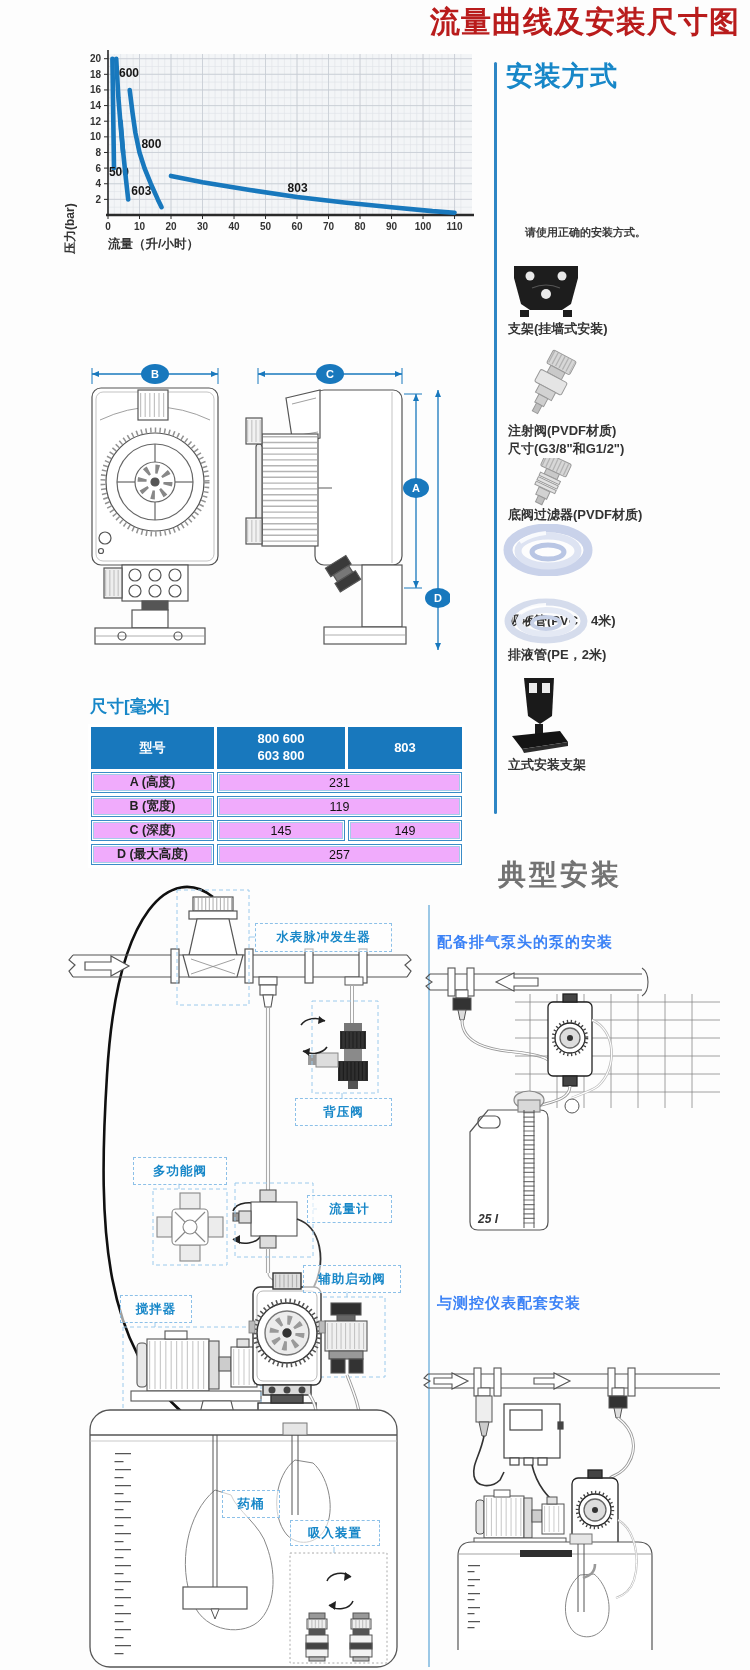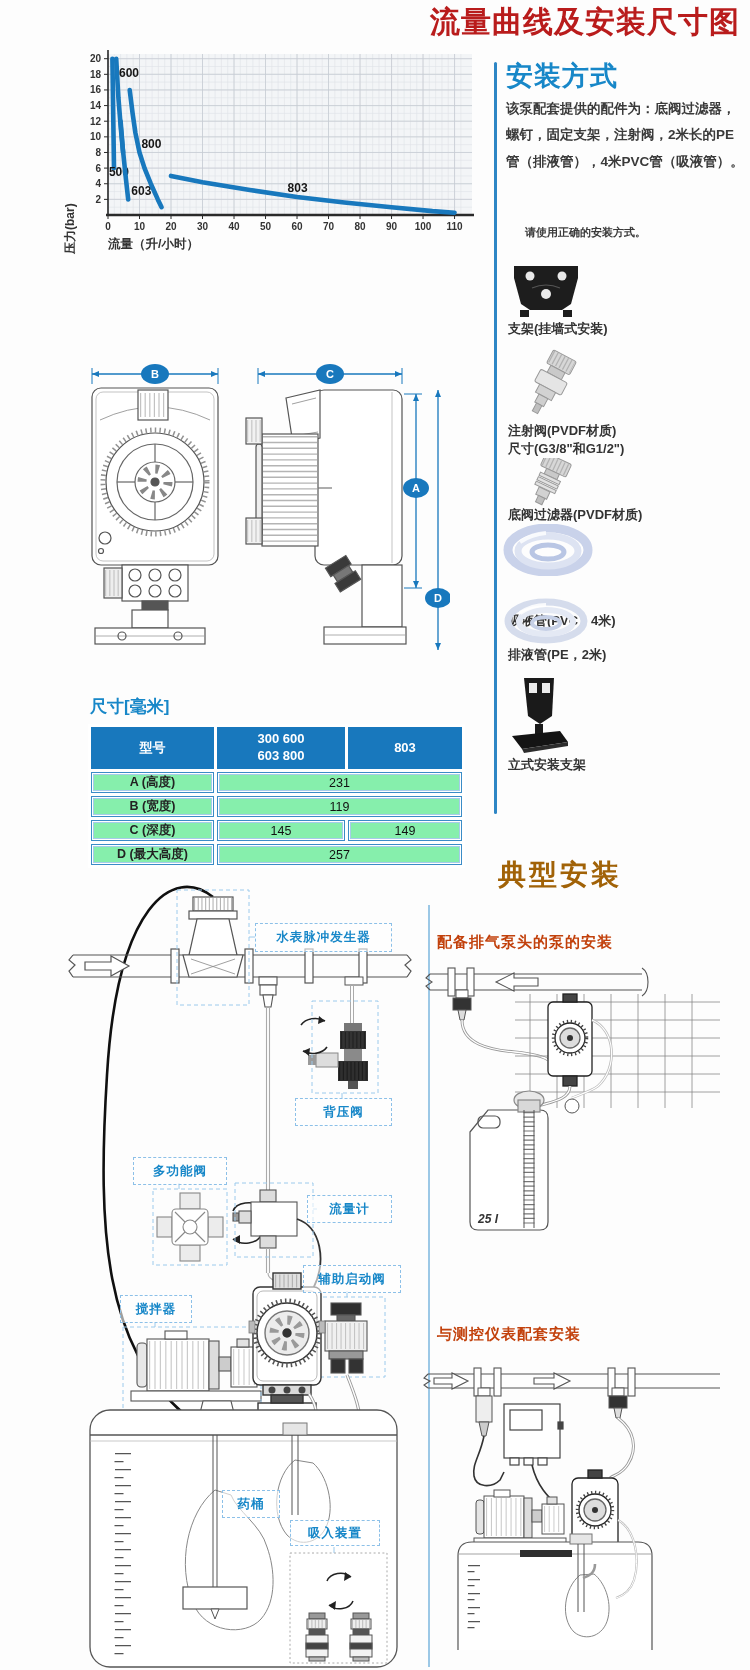--- a/index.html
+++ b/index.html
@@ -19,27 +19,27 @@
   .install-title{position:absolute;left:506px;top:58px;font-size:27px;font-weight:800;color:#1787c8;letter-spacing:1px;}
   .install-body{position:absolute;left:506px;top:96px;width:238px;font-size:13.5px;line-height:1.95;
         color:#3a3a3a;font-weight:600;}
   .install-body2{position:absolute;left:525px;top:225px;width:238px;font-size:11px;color:#3a3a3a;font-weight:600;}
   .acc-icon{position:absolute;}
   .acc-label{position:absolute;font-size:13px;font-weight:600;color:#333;white-space:nowrap;}
   
   .dim-heading{position:absolute;left:90px;top:695px;font-size:17px;font-weight:800;color:#1787c8;text-align:right;}
   .dim-table{position:absolute;left:88px;top:724px;border-collapse:separate;border-spacing:3px;background:#fff;}
   .dim-table th{background:#1878bd;color:#fff;font-size:13px;font-weight:700;padding:3px 4px;height:36px;line-height:1.3;}
-  .dim-table td{background:#86efac;border:1.5px solid #3a8cc7;box-shadow:inset 0 0 0 1px #fff,inset 0 0 0 2px #a5cce9;
+  .dim-table td{background:#f0abfc;border:1.5px solid #3a8cc7;box-shadow:inset 0 0 0 1px #fff,inset 0 0 0 2px #a5cce9;
         font-size:12.5px;text-align:center;height:16px;padding:1px 5px;color:#222;font-weight:700;}
   .dim-table td.val{font-weight:400;color:#111;margin-left:12px;}
   
   .typical-title{position:absolute;left:430px;top:856px;width:260px;text-align:center;
-        font-size:28px;font-weight:800;color:#a16207;letter-spacing:3px;}
-  .subheading{position:absolute;font-size:15px;font-weight:800;color:#c2410c;letter-spacing:1px;}
+        font-size:28px;font-weight:800;color:#737373;letter-spacing:3px;}
+  .subheading{position:absolute;font-size:15px;font-weight:800;color:#3b82f6;letter-spacing:1px;}
   .diagram{position:absolute;}
   .dlabel{position:absolute;border:1px dashed #8cc0e8;color:#1787c8;font-weight:700;font-size:12.5px;
         display:flex;align-items:center;justify-content:center;background:rgba(255,255,255,.6);letter-spacing:1px;}
   svg{display:block;}
 </style>
 </head>
 <body>
 
 <div class="page">
 
@@ -204,21 +204,20 @@
         <polyline points="113.0,133.9 144.5,140.2 191.8,148.0 239.0,155.0 286.3,160.5 333.5,165.2 374.5,169.1 396.5,170.7" fill="none" stroke="#1878bd" stroke-width="4.6" stroke-linecap="round" stroke-linejoin="round"></polyline>
         <text x="229.57522123893804" y="150.33495145631068" font-size="12" font-weight="bold" fill="#161616">803</text>
       </svg>
     <div class="chart-ylabel">压力(bar)</div>
     <div class="chart-xlabel">流量（升/小时）</div>
   </div>
 
   <div class="divider-top"></div>
 
   <div class="install-title">安装方式</div>
-  <div class="install-body">该泵配套提供的配件为：底阀过滤器，螺钉，固定支架，注射阀，2米长的PE管（排液管），4米PVC管（吸液管）。</div>
   <div class="install-body2">请使用正确的安装方式。</div>
 
   <div class="acc-icon" style="left:508px;top:262px;">
     <svg width="76" height="56" viewBox="0 0 76 56">
       <polygon points="6,4 70,4 70,16 63,42 54,48 22,48 13,42 6,16" fill="#1d1d1d"></polygon>
       <rect x="12" y="48" width="9" height="7" fill="#1d1d1d"></rect>
         <rect x="55" y="48" width="9" height="7" fill="#1d1d1d"></rect>
       <circle cx="22" cy="14" r="4.5" fill="#e9e9e9"></circle>
         <circle cx="54" cy="14" r="4.5" fill="#e9e9e9"></circle>
       <circle cx="38" cy="32" r="5" fill="#e9e9e9"></circle>
@@ -397,21 +396,21 @@
   <table class="dim-table">
     <colgroup>
         <col style="width:123px">
         <col style="width:128px">
         <col style="width:114px">
       </colgroup>
     <tbody>
         <tr>
       <th>型号</th>
       <th>
-        <span>300 600</span><br>
+        <span>800 600</span><br>
         <span>603 800</span>
       </th>
       <th>803</th>
     </tr>
     <tr>
       <td>A (高度)</td>
       <td class="val" colspan="2">231</td>
     </tr>
     <tr>
       <td>B (宽度)</td>
@@ -706,21 +705,21 @@
         <ellipse cx="109" cy="140" rx="15" ry="9" fill="#e8e8e8" stroke="#888"></ellipse>
         <rect x="98" y="140" width="22" height="12" fill="#d8d8d8" stroke="#888"></rect>
       </g>
       <line x1="109" y1="152" x2="109" y2="266" stroke="#777" stroke-width="11" stroke-dasharray="1.2,3.4"></line>
       <line x1="104" y1="150" x2="104" y2="268" stroke="#555" stroke-width="1"></line>
       <line x1="114" y1="150" x2="114" y2="268" stroke="#555" stroke-width="1"></line>
       <text x="58" y="263" font-size="12" font-style="italic" font-weight="600" fill="#333">25 l</text>
     </svg>
   </div>
 
-  <div class="subheading" style="left:437px;top:1325px;">与测控仪表配套安装</div>
+  <div class="subheading" style="left:437px;top:1294px;">与测控仪表配套安装</div>
   <div class="diagram" style="left:420px;top:1360px;width:330px;height:310px;">
     <svg width="330" height="310" viewBox="0 0 330 310">
       <g stroke="#555" stroke-width="1.1" fill="none">
         <line x1="8" y1="14" x2="300" y2="14"></line>
           <line x1="8" y1="28" x2="300" y2="28"></line>
         <polyline points="8,14 4,18 10,21 4,25 8,28"></polyline>
         <polygon points="14,18 32,18 32,13 48,21 32,29 32,24 14,24" fill="#fff"></polygon>
         <polygon points="114,18 134,18 134,13 150,21 134,29 134,24 114,24" fill="#fff"></polygon>
         <rect x="54" y="8" width="7" height="28" fill="#fff"></rect>
           <rect x="74" y="8" width="7" height="28" fill="#fff"></rect>

